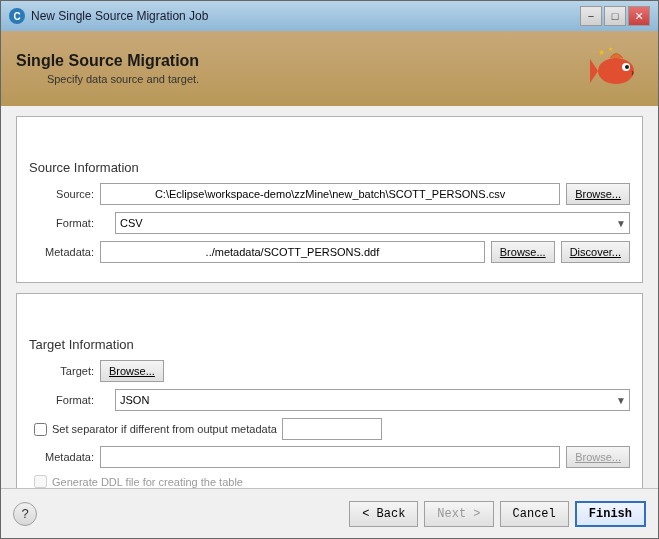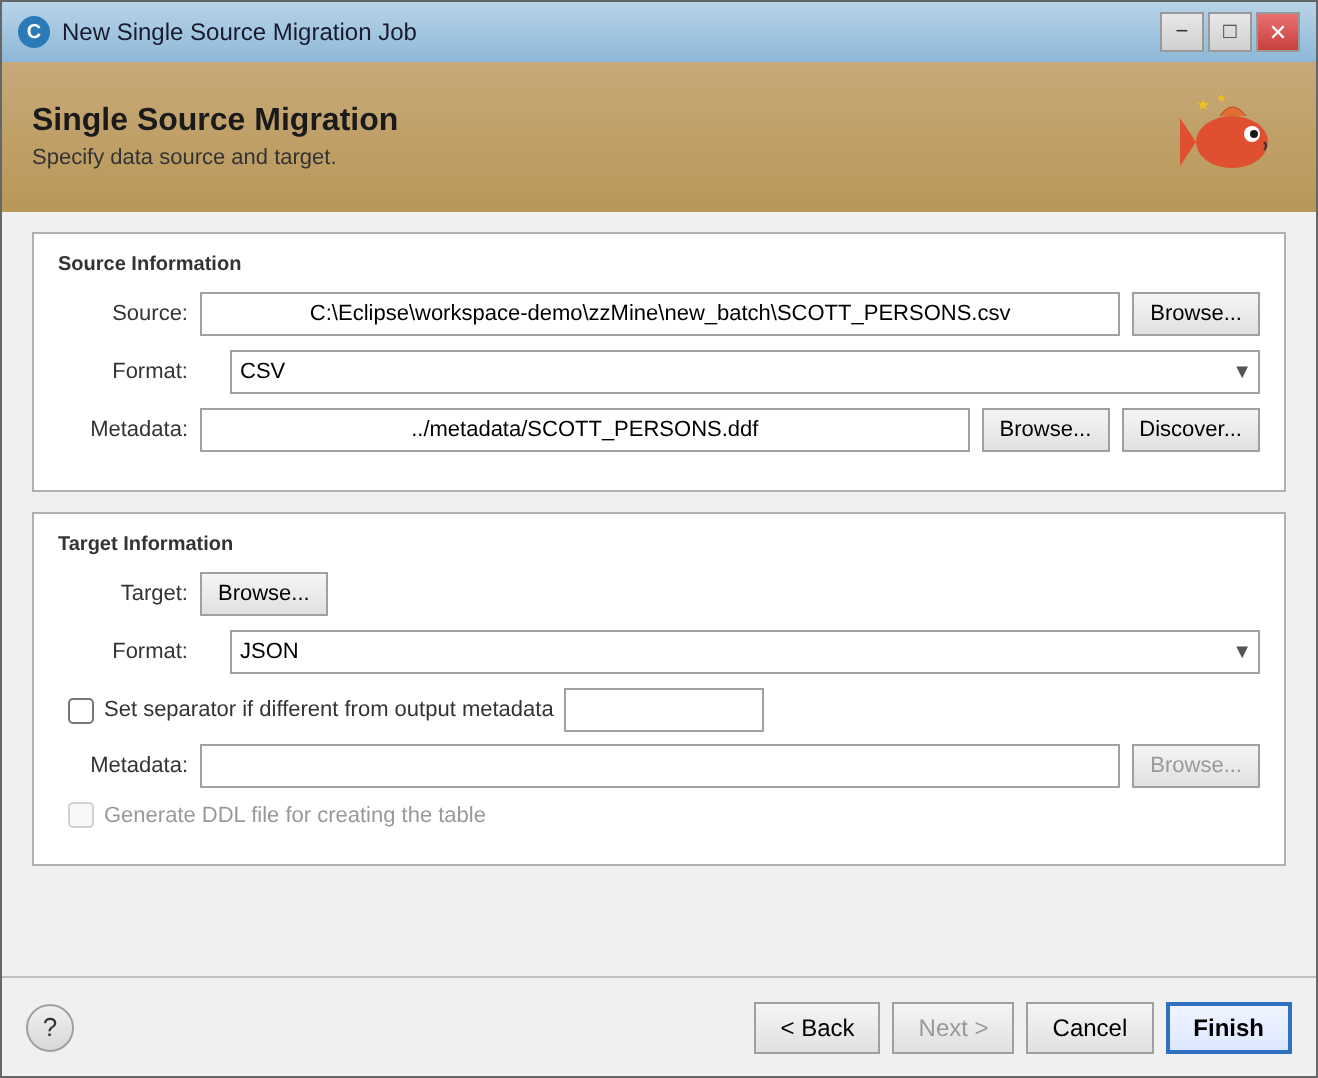--- a/index.html
+++ b/index.html
@@ -67,20 +67,21 @@
       color: #333;
     }
     .tb-btn.close { background: linear-gradient(to bottom, #e87070, #c84040); color: white; }
     .header-section {
       background: linear-gradient(to bottom, #c8a878, #b89858);
       padding: 10px 15px;
       display: flex;
       align-items: center;
       justify-content: space-between;
       flex-shrink: 0;
+      text-align: right;
     }
     .header-title {
       font-size: 16px;
       font-weight: bold;
       color: #1a1a1a;
       margin-bottom: 3px;
     }
     .header-subtitle {
       font-size: 11px;
       color: #333;
@@ -91,24 +92,25 @@
       background: #f0f0f0;
       overflow-y: auto;
     }
     .section-group {
       border: 1px solid #b0b0b0;
       background: white;
       margin-bottom: 10px;
       padding: 10px 12px 12px;
     }
     .section-title {
-      font-size: 10px;
-      font-weight: bold;
+      font-size: 13px;
+      font-weight: normal;
       color: #333;
       margin-bottom: 8px;
+      margin-top: 33px;
     }
     .form-row {
       display: flex;
       align-items: center;
       margin-bottom: 7px;
       gap: 6px;
     }
     .form-label {
       width: 65px;
       font-size: 11px;
@@ -156,20 +158,21 @@
       height: 22px;
       border: 1px solid #a0a0a0;
       background: linear-gradient(to bottom, #f5f5f5, #e0e0e0);
       padding: 0 8px;
       font-size: 11px;
       cursor: pointer;
       font-family: inherit;
       white-space: nowrap;
       display: flex;
       align-items: center;
+      text-decoration: underline;
     }
     .checkbox-row {
       display: flex;
       align-items: center;
       margin-bottom: 6px;
       padding-left: 5px;
       gap: 5px;
     }
     .checkbox-label {
       font-size: 11px;
@@ -215,21 +218,21 @@
       color: #333;
     }
     .footer-btn {
       height: 26px;
       min-width: 60px;
       border: 1px solid #a0a0a0;
       background: linear-gradient(to bottom, #f5f5f5, #e0e0e0);
       padding: 0 12px;
       font-size: 12px;
       cursor: pointer;
-      font-family: Liberation Sans, sans-serif;
+      font-family: Liberation Mono, monospace;
     }
     .footer-btn.primary {
       border: 2px solid #3070c0;
       background: linear-gradient(to bottom, #f0f4ff, #dce8ff);
       font-weight: bold;
     }
     .footer-btn:disabled {
       color: #999;
       cursor: default;
     }

